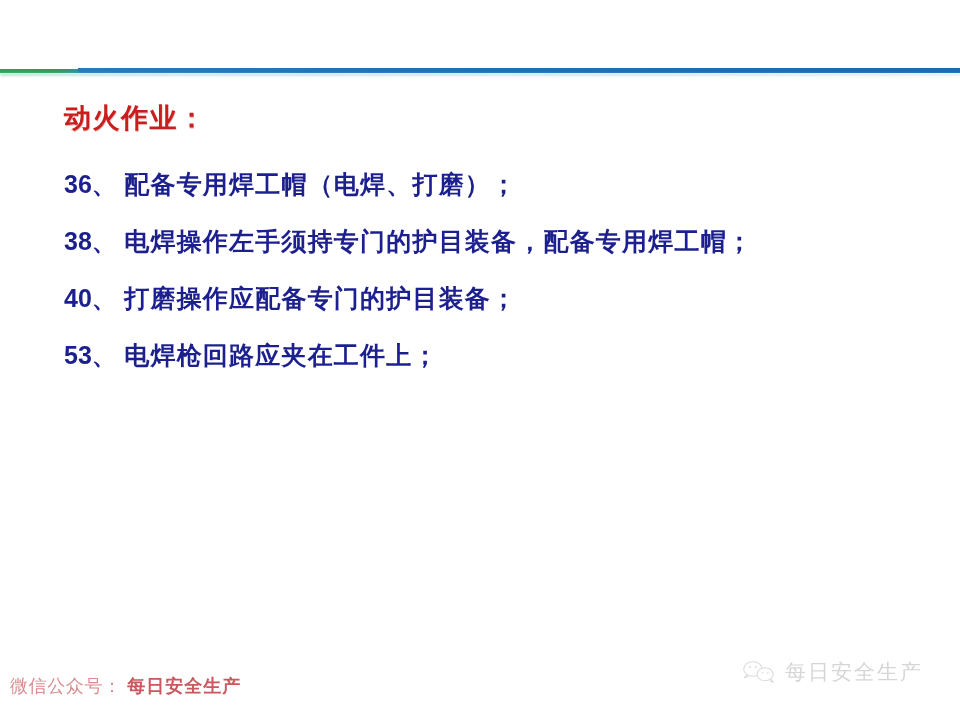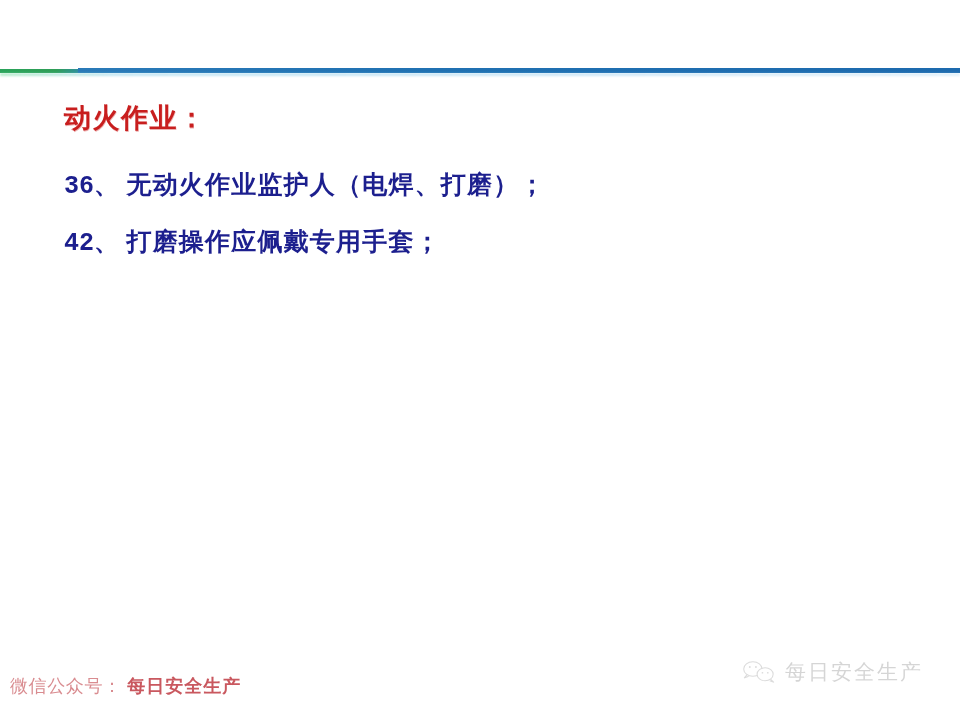--- a/index.html
+++ b/index.html
@@ -89,21 +89,21 @@
     font-size: 25px;
     font-weight: bold;
     color: #1c1f8e;
     line-height: 57px;
     height: 57px;
     white-space: nowrap;
     letter-spacing: 1.2px;
   }
 
   .body-line .num {
-    font-family: Liberation Mono, monospace;
+    font-family: Liberation Sans, sans-serif;
     font-weight: bold;
     letter-spacing: 0px;
   }
 
   
   .watermark {
     position: absolute;
     left: 742px;
     top: 658px;
     display: flex;
@@ -152,31 +152,39 @@
     <div class="seg-blue"></div>
     <div class="glow"></div>
   </div>
 
   <div class="section-title">动火作业：</div>
 
   <div class="body-list">
 
     <div class="body-line">
       <span class="num">36、</span>
-      <span class="txt">无动火作业监护人（电焊、打磨）；</span>
-    </div>
-
-
-
-
-
-
-    <div class="body-line">
-      <span class="num">42、</span>
-      <span class="txt">打磨操作应佩戴专用手套；</span>
+      <span class="txt">配备专用焊工帽（电焊、打磨）；</span>
+    </div>
+
+
+    <div class="body-line">
+      <span class="num">38、</span>
+      <span class="txt">电焊操作左手须持专门的护目装备，配备专用焊工帽；</span>
+    </div>
+
+
+    <div class="body-line">
+      <span class="num">40、</span>
+      <span class="txt">打磨操作应配备专门的护目装备；</span>
+    </div>
+
+
+    <div class="body-line">
+      <span class="num">53、</span>
+      <span class="txt">电焊枪回路应夹在工件上；</span>
     </div>
 
   </div>
 
   <div class="watermark">
     <span>
       <svg class="wx-icon" viewBox="0 0 44 34" fill="none" stroke="#8a8a8a" stroke-width="1.4">
         <ellipse cx="14" cy="13" rx="12" ry="9.5"></ellipse>
         <path d="M6.5 20.5 L2.5 25 L8.5 22.5"></path>
         <circle cx="10" cy="10.5" r="1.2" fill="#8a8a8a" stroke="none"></circle>

